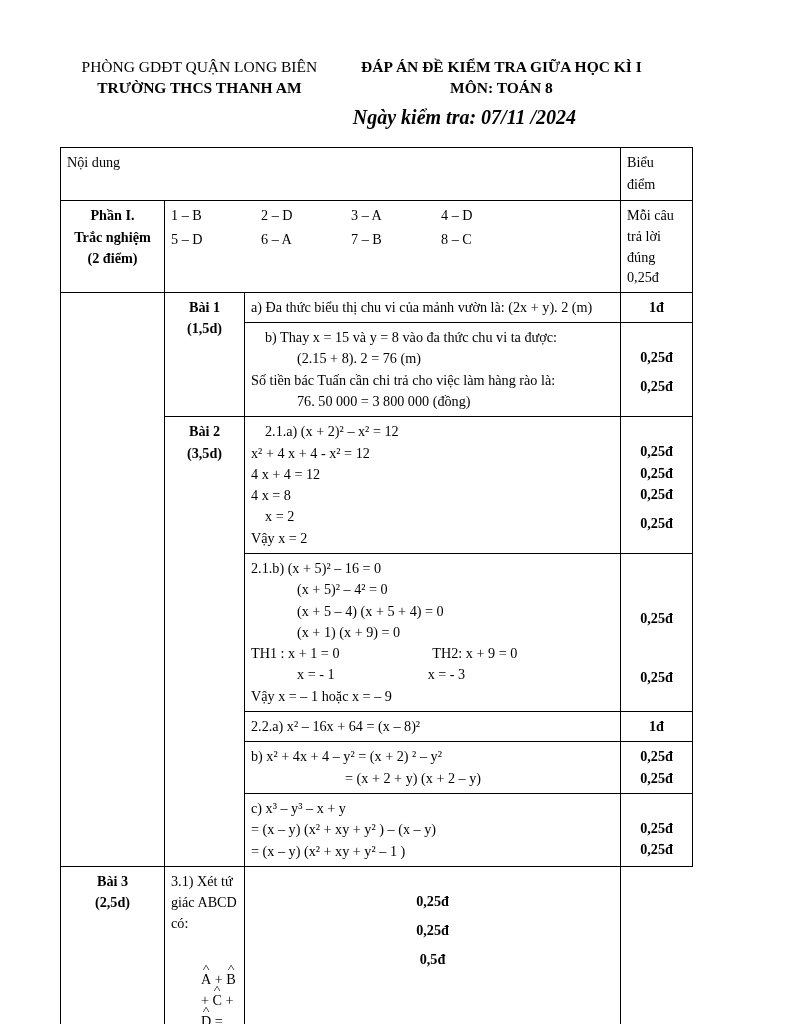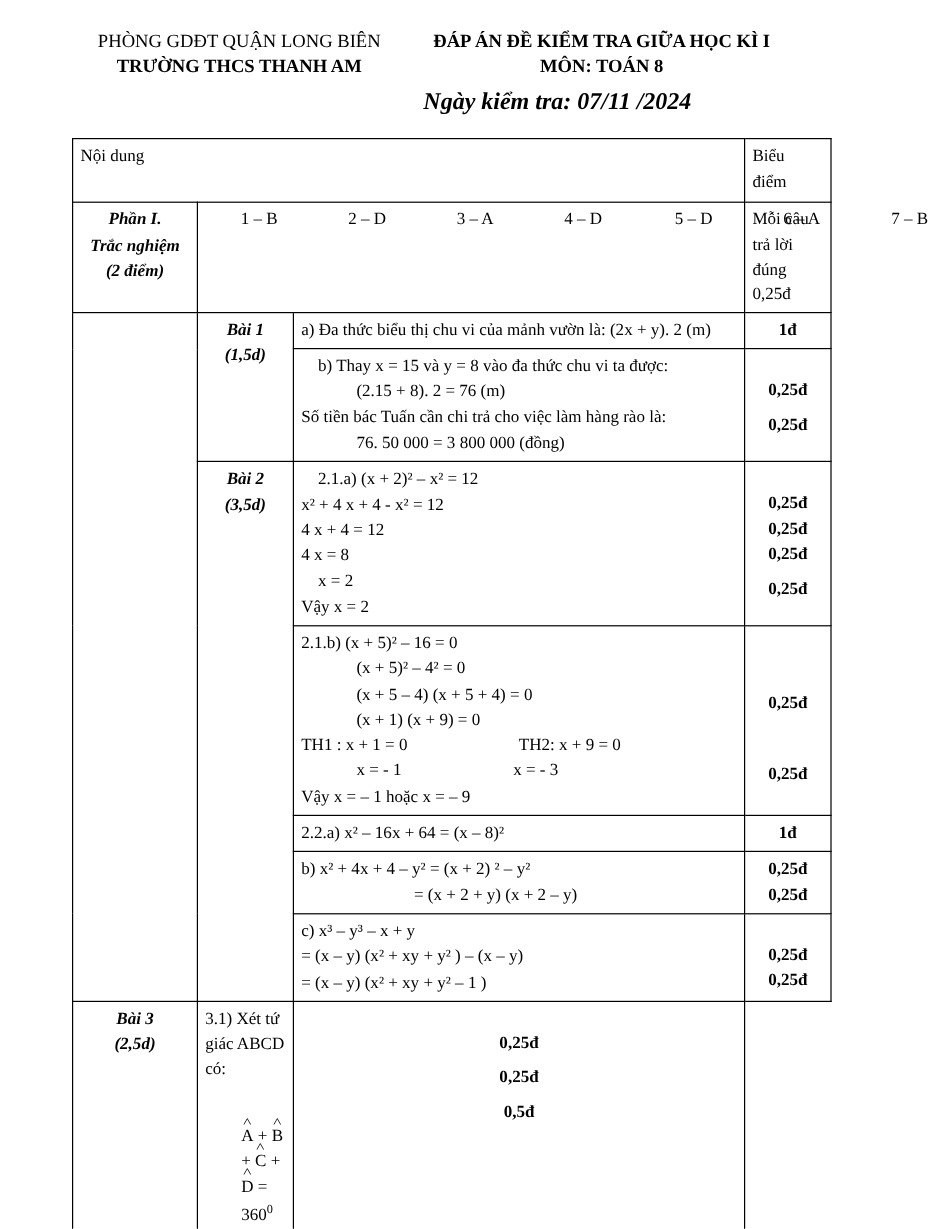--- a/index.html
+++ b/index.html
@@ -11,21 +11,21 @@
     width: 792px;
     height: 1024px;
     font-family: "Liberation Serif", serif;
     color: #000000;
     position: relative;
   }
   .page {
     width: 724px;
     height: 1024px;
     box-sizing: border-box;
-    padding: 24px 60px 0 60px;
+    padding: 56px 60px 0 60px;
     position: relative;
   }
   .header {
     display: flex;
     flex-direction: row;
     align-items: flex-start;
     justify-content: space-between;
   }
   .header-left {
     width: 300px;
@@ -72,27 +72,25 @@
   .col-d { width: 72px; }
 
   .hdr-cell {
     text-align: left;
     font-weight: normal;
     height: 44px;
     vertical-align: middle;
   }
   .mid {
     vertical-align: middle;
-    font-style: italic;
   }
   .tn-grid {
     display: flex;
-    flex-direction: row;
+    flex-direction: column;
     gap: 2px;
-    text-align: center;
   }
   .tn-row {
     display: flex;
     flex-direction: row;
   }
   .tn-row span {
     width: 90px;
     display: inline-block;
   }
   .score-lines div { line-height: 1.45; }

